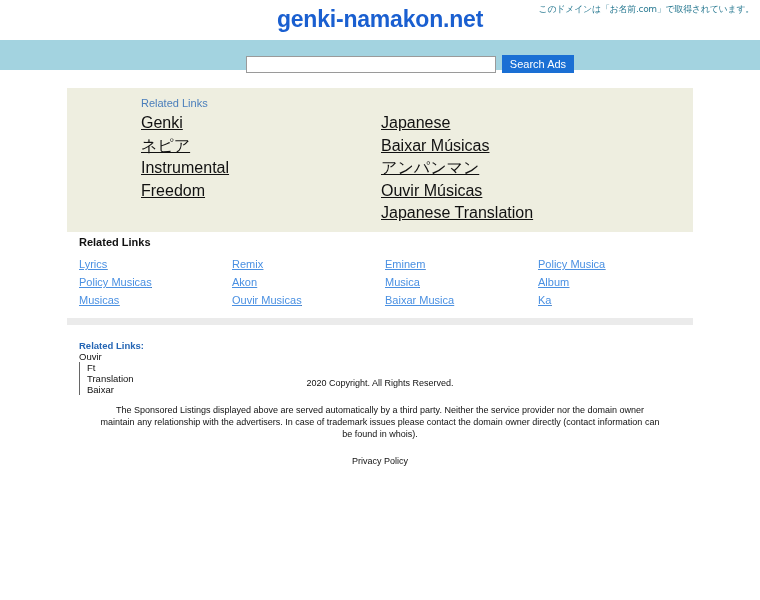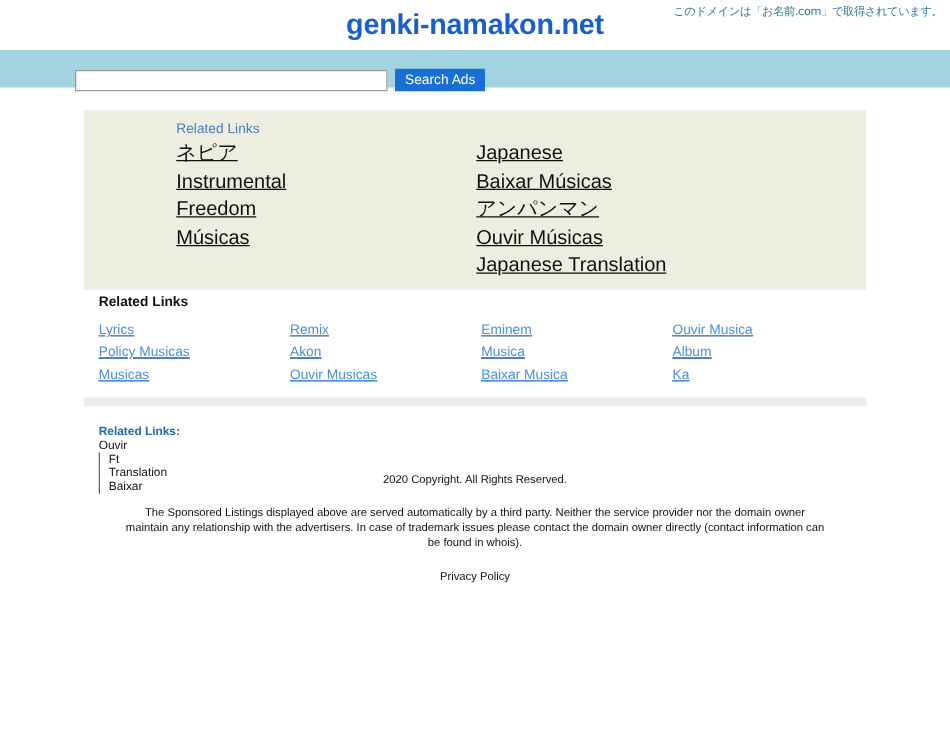--- a/index.html
+++ b/index.html
@@ -51,21 +51,21 @@
     position: relative;
   }
   .search-inner {
     position: absolute;
     left: 0;
     right: 0;
     top: 0;
     height: 48px;
     display: flex;
     align-items: center;
-    justify-content: flex-start;
+    justify-content: center;
     padding-left: 60px;
     box-sizing: border-box;
   }
   .search-input {
     width: 250px;
     height: 17px;
     border: 1px solid #9a9a9a;
     background: #ffffff;
     font-size: 11px;
     padding: 0 3px;
@@ -238,24 +238,24 @@
   <div class="search-inner">
     <input class="search-input" type="text" placeholder="" style="">
     <button class="search-button">Search Ads</button>
   </div>
 </div>
 
 <div class="ads-panel">
   <div class="ads-label">Related Links</div>
   <div class="ads-columns">
     <div class="ads-col ads-col-left">
+      <a class="ads-link">Genki</a>
       <a class="ads-link">ネピア</a>
       <a class="ads-link">Instrumental</a>
       <a class="ads-link">Freedom</a>
-      <a class="ads-link">Músicas</a>
     </div>
     <div class="ads-col ads-col-right">
       <a class="ads-link">Japanese</a>
       <a class="ads-link">Baixar Músicas</a>
       <a class="ads-link">アンパンマン</a>
       <a class="ads-link">Ouvir Músicas</a>
       <a class="ads-link">Japanese Translation</a>
     </div>
   </div>
 </div>
@@ -272,21 +272,21 @@
       <a class="rel-link">Remix</a>
       <a class="rel-link">Akon</a>
       <a class="rel-link">Ouvir Musicas</a>
     </div>
     <div class="rel-col">
       <a class="rel-link">Eminem</a>
       <a class="rel-link">Musica</a>
       <a class="rel-link">Baixar Musica</a>
     </div>
     <div class="rel-col">
-      <a class="rel-link">Ouvir Musica</a>
+      <a class="rel-link">Policy Musica</a>
       <a class="rel-link">Album</a>
       <a class="rel-link">Ka</a>
     </div>
   </div>
 </div>
 
 <div class="divider-bar"></div>
 
 <div class="bottom-links">
   <span class="bottom-label">Related Links:</span>

